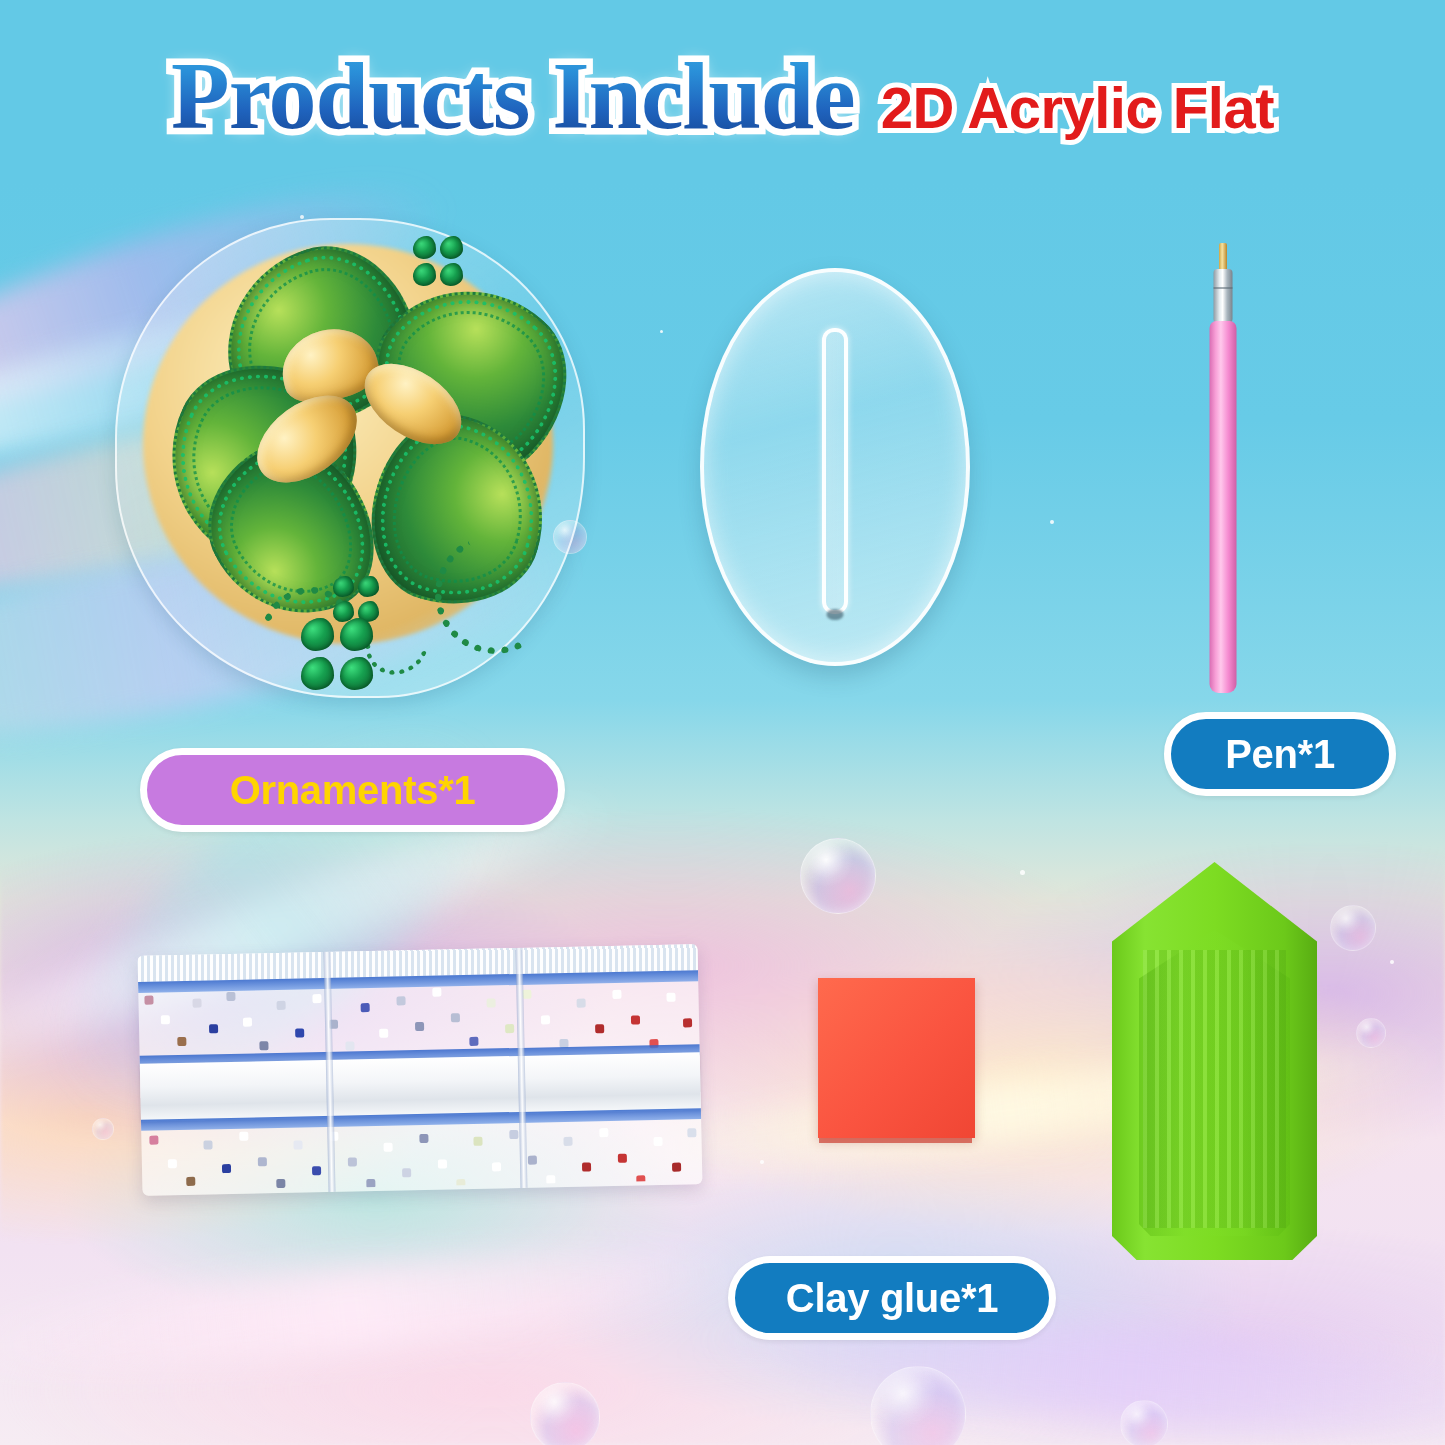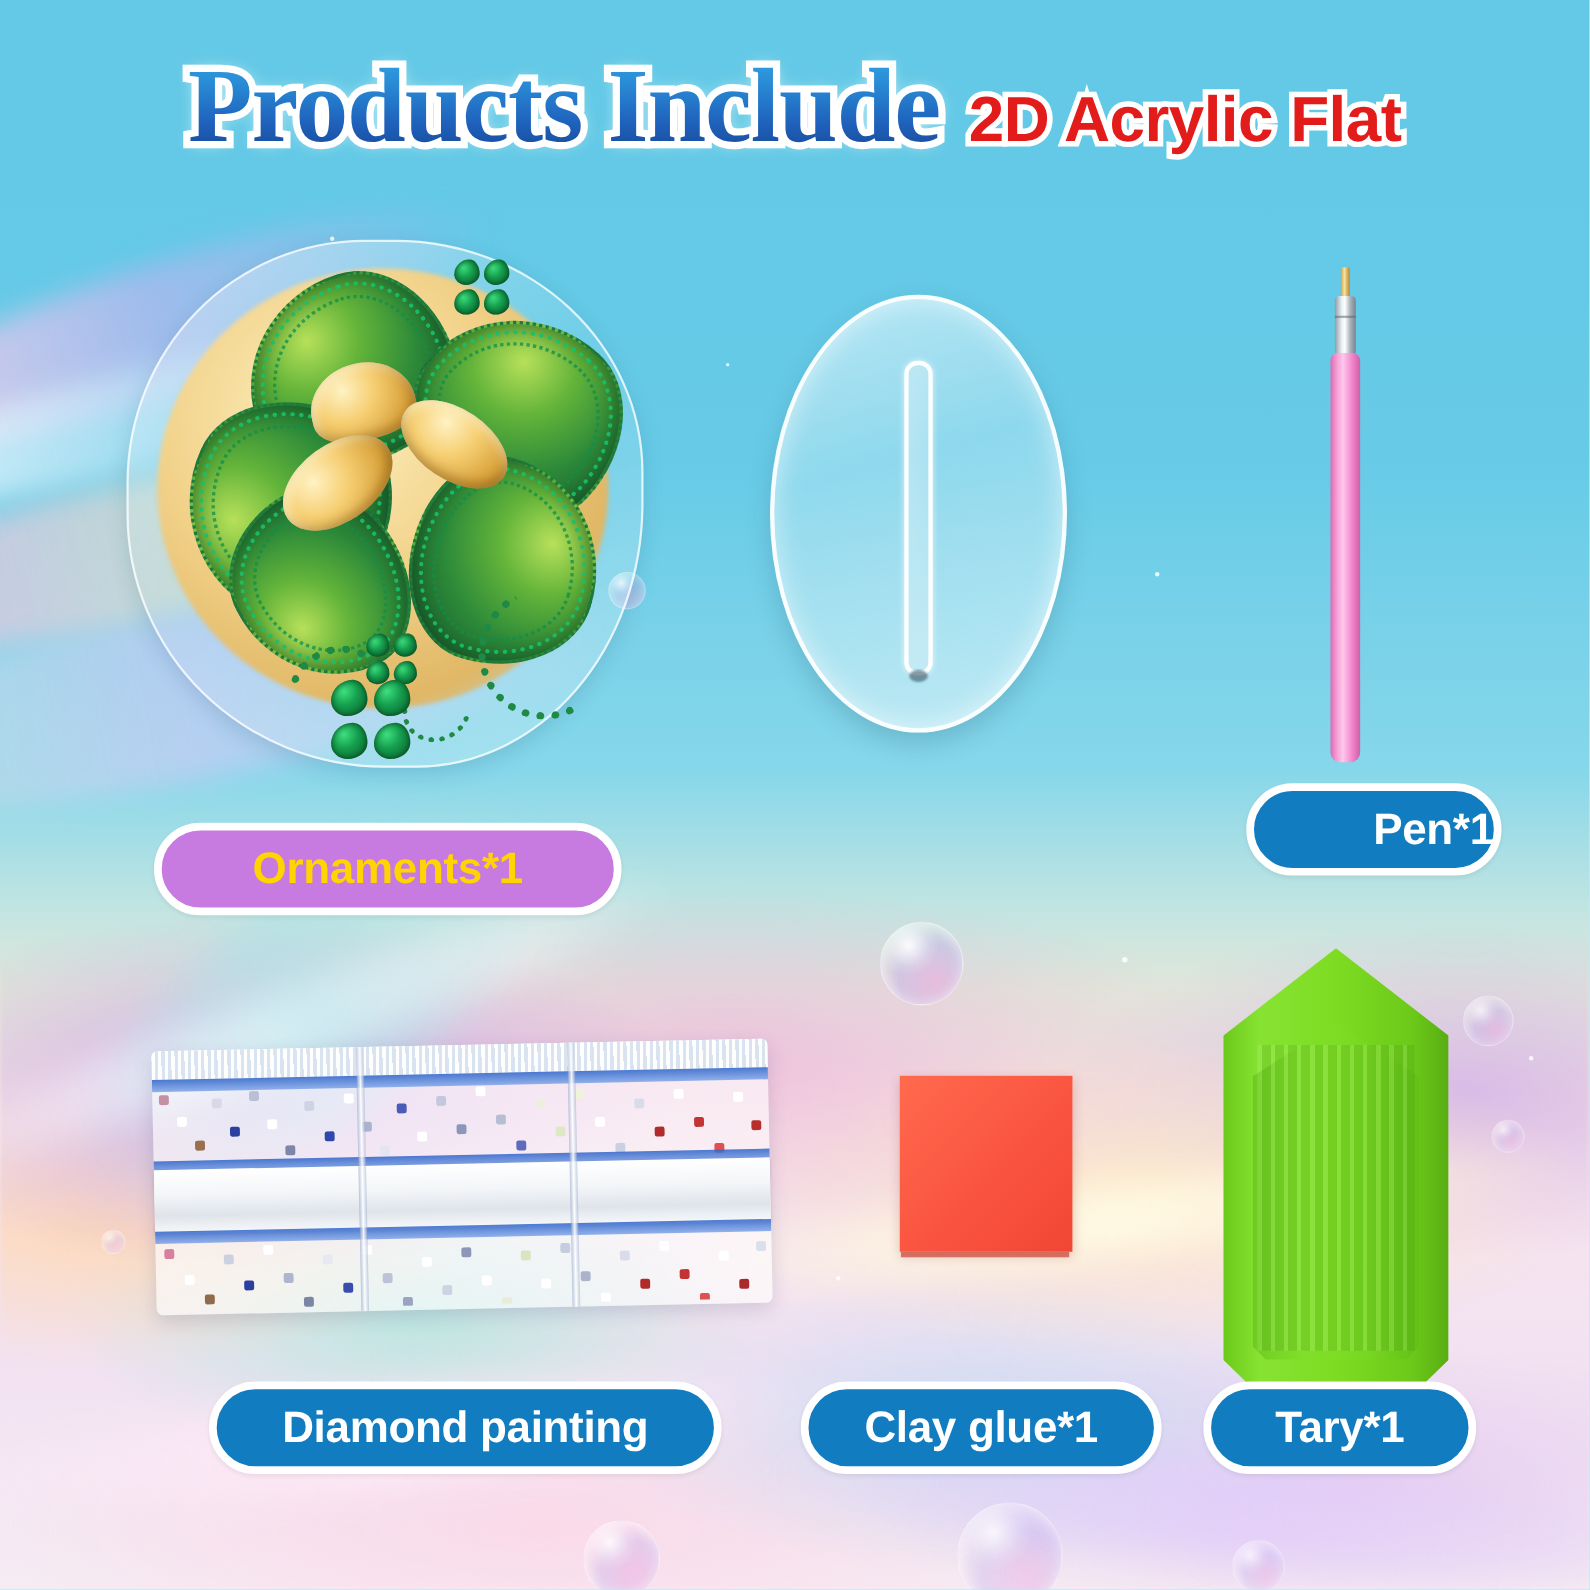--- a/index.html
+++ b/index.html
@@ -454,21 +454,21 @@
 
   <div class="pen-wrap">
     <div class="pen-tip"></div>
     <div class="pen-ferrule"></div>
     <div class="pen-body"></div>
   </div>
 
   <div class="pill pill-purple" style="left:140px; top:748px; width:425px; height:84px; font-size:40px;">
     <span>Ornaments*1</span>
   </div>
-  <div class="pill pill-blue" style="left:1133px; top:712px; width:232px; height:84px; font-size:40px;justify-content:flex-end;">
+  <div class="pill pill-blue" style="left:1164px; top:712px; width:232px; height:84px; font-size:40px;">
     <span>Pen*1</span>
   </div>
 
   <div class="packets">
     <div class="packet-stack"></div>
     <div class="packet-crimp"></div>
 
     <div class="drill-band" style="top:30px; height:74px;">
       <div class="drill" style="left:6px;  top:10px; background:#c58fa4;"></div>
       <div class="drill" style="left:22px; top:30px; background:#ffffff;"></div>
@@ -548,23 +548,17 @@
     <div class="pkt-divider" style="left:378px;"></div>
   </div>
 
   <div class="clay"></div>
 
   <div class="tray">
     <div class="tray-inner"></div>
     <div class="tray-ribs"></div>
   </div>
 
-  <div class="pill pill-blue" style="left:190px; top:1256px; width:466px; height:84px; font-size:40px;">
-    <span>Diamond painting</span>
-  </div>
   <div class="pill pill-blue" style="left:728px; top:1256px; width:328px; height:84px; font-size:40px;">
     <span>Clay glue*1</span>
   </div>
-  <div class="pill pill-blue" style="left:1094px; top:1256px; width:248px; height:84px; font-size:40px;">
-    <span>Tary*1</span>
-  </div>
 
 </div>
 
 </body></html>

